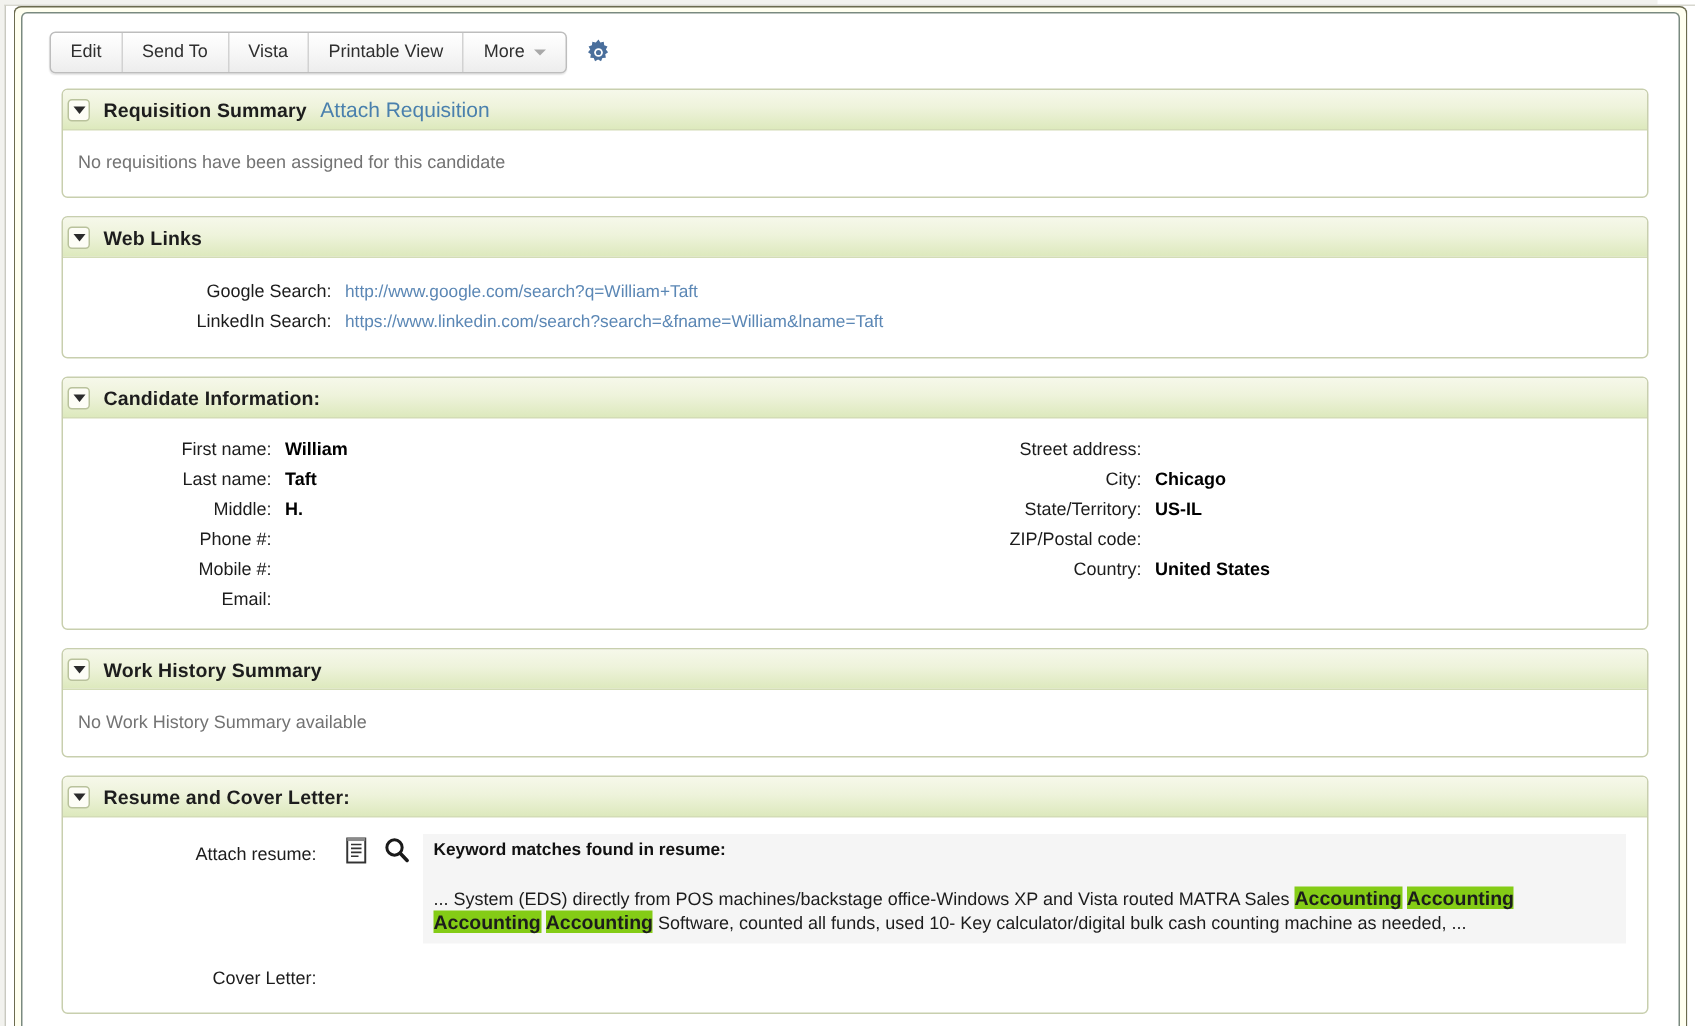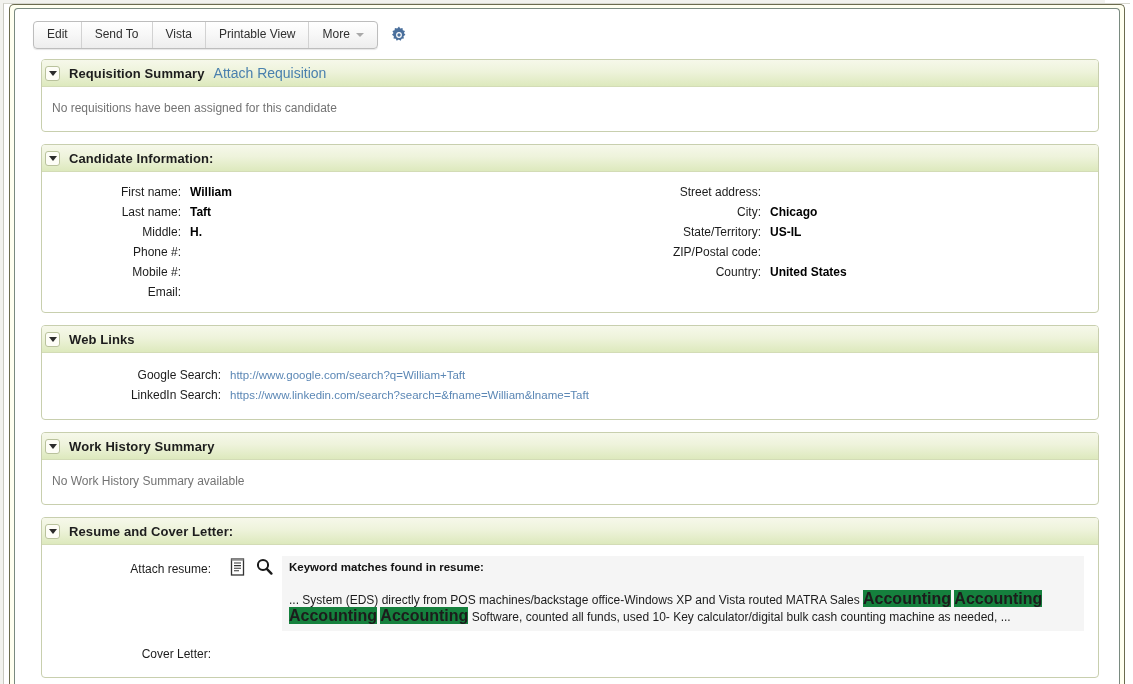--- a/index.html
+++ b/index.html
@@ -198,21 +198,21 @@
   }
   .snip-title {
     font-size: 11.5px; font-weight: bold; color: #111111;
     margin-bottom: 18px;
   }
   .snip-text {
     font-size: 12px; color: #1c1c1c;
     line-height: 15px;
     padding-left: 0px;
   }
-  .snip-text .hl { background: #15803d; font-weight: bold; font-size: 16px; }
+  .snip-text .hl { background: #84cc16; font-weight: bold; font-size: 13px; }
   .cover-row { display: flex; align-items: baseline; padding: 16px 0 2px 0; }
 </style>
 </head>
 <body>
 
 <div class="viewport">
   <div class="frame-edge"></div>
   <div class="page-panel">
   <div class="page-inner">
 
@@ -241,87 +241,87 @@
         <a class="sec-link">Attach Requisition</a>
       </div>
       <div class="sec-body">
         <div class="plain-text">No requisitions have been assigned for this candidate</div>
       </div>
     </div>
 
     <div class="section">
       <div class="sec-head">
         <span class="toggle"></span>
-        <span class="sec-title">Candidate Information:</span>
-      </div>
-      <div class="fields">
-        <div class="col-left">
-          <div class="frow">
-                <span class="flabel">First name:</span>
-                <span class="fval">William</span>
-              </div>
-          <div class="frow">
-                <span class="flabel">Last name:</span>
-                <span class="fval">Taft</span>
-              </div>
-          <div class="frow">
-                <span class="flabel">Middle:</span>
-                <span class="fval">H.</span>
-              </div>
-          <div class="frow">
-                <span class="flabel">Phone #:</span>
-                <span class="fval"></span>
-              </div>
-          <div class="frow">
-                <span class="flabel">Mobile #:</span>
-                <span class="fval"></span>
-              </div>
-          <div class="frow">
-                <span class="flabel">Email:</span>
-                <span class="fval"></span>
-              </div>
-        </div>
-        <div class="col-right">
-          <div class="frow">
-                <span class="flabel">Street address:</span>
-                <span class="fval"></span>
-              </div>
-          <div class="frow">
-                <span class="flabel">City:</span>
-                <span class="fval">Chicago</span>
-              </div>
-          <div class="frow">
-                <span class="flabel">State/Territory:</span>
-                <span class="fval">US-IL</span>
-              </div>
-          <div class="frow">
-                <span class="flabel">ZIP/Postal code:</span>
-                <span class="fval"></span>
-              </div>
-          <div class="frow">
-                <span class="flabel">Country:</span>
-                <span class="fval">United States</span>
-              </div>
-        </div>
-      </div>
-    </div>
-
-    <div class="section">
-      <div class="sec-head">
-        <span class="toggle"></span>
         <span class="sec-title">Web Links</span>
       </div>
       <div class="sec-body">
         <div class="lrow">
           <span class="llabel">Google Search:</span>
           <a class="lval">http://www.google.com/search?q=William+Taft</a>
         </div>
         <div class="lrow">
           <span class="llabel">LinkedIn Search:</span>
           <a class="lval">https://www.linkedin.com/search?search=&amp;fname=William&amp;lname=Taft</a>
+        </div>
+      </div>
+    </div>
+
+    <div class="section">
+      <div class="sec-head">
+        <span class="toggle"></span>
+        <span class="sec-title">Candidate Information:</span>
+      </div>
+      <div class="fields">
+        <div class="col-left">
+          <div class="frow">
+                <span class="flabel">First name:</span>
+                <span class="fval">William</span>
+              </div>
+          <div class="frow">
+                <span class="flabel">Last name:</span>
+                <span class="fval">Taft</span>
+              </div>
+          <div class="frow">
+                <span class="flabel">Middle:</span>
+                <span class="fval">H.</span>
+              </div>
+          <div class="frow">
+                <span class="flabel">Phone #:</span>
+                <span class="fval"></span>
+              </div>
+          <div class="frow">
+                <span class="flabel">Mobile #:</span>
+                <span class="fval"></span>
+              </div>
+          <div class="frow">
+                <span class="flabel">Email:</span>
+                <span class="fval"></span>
+              </div>
+        </div>
+        <div class="col-right">
+          <div class="frow">
+                <span class="flabel">Street address:</span>
+                <span class="fval"></span>
+              </div>
+          <div class="frow">
+                <span class="flabel">City:</span>
+                <span class="fval">Chicago</span>
+              </div>
+          <div class="frow">
+                <span class="flabel">State/Territory:</span>
+                <span class="fval">US-IL</span>
+              </div>
+          <div class="frow">
+                <span class="flabel">ZIP/Postal code:</span>
+                <span class="fval"></span>
+              </div>
+          <div class="frow">
+                <span class="flabel">Country:</span>
+                <span class="fval">United States</span>
+              </div>
         </div>
       </div>
     </div>
 
     <div class="section">
       <div class="sec-head">
         <span class="toggle"></span>
         <span class="sec-title">Work History Summary</span>
       </div>
       <div class="sec-body">

